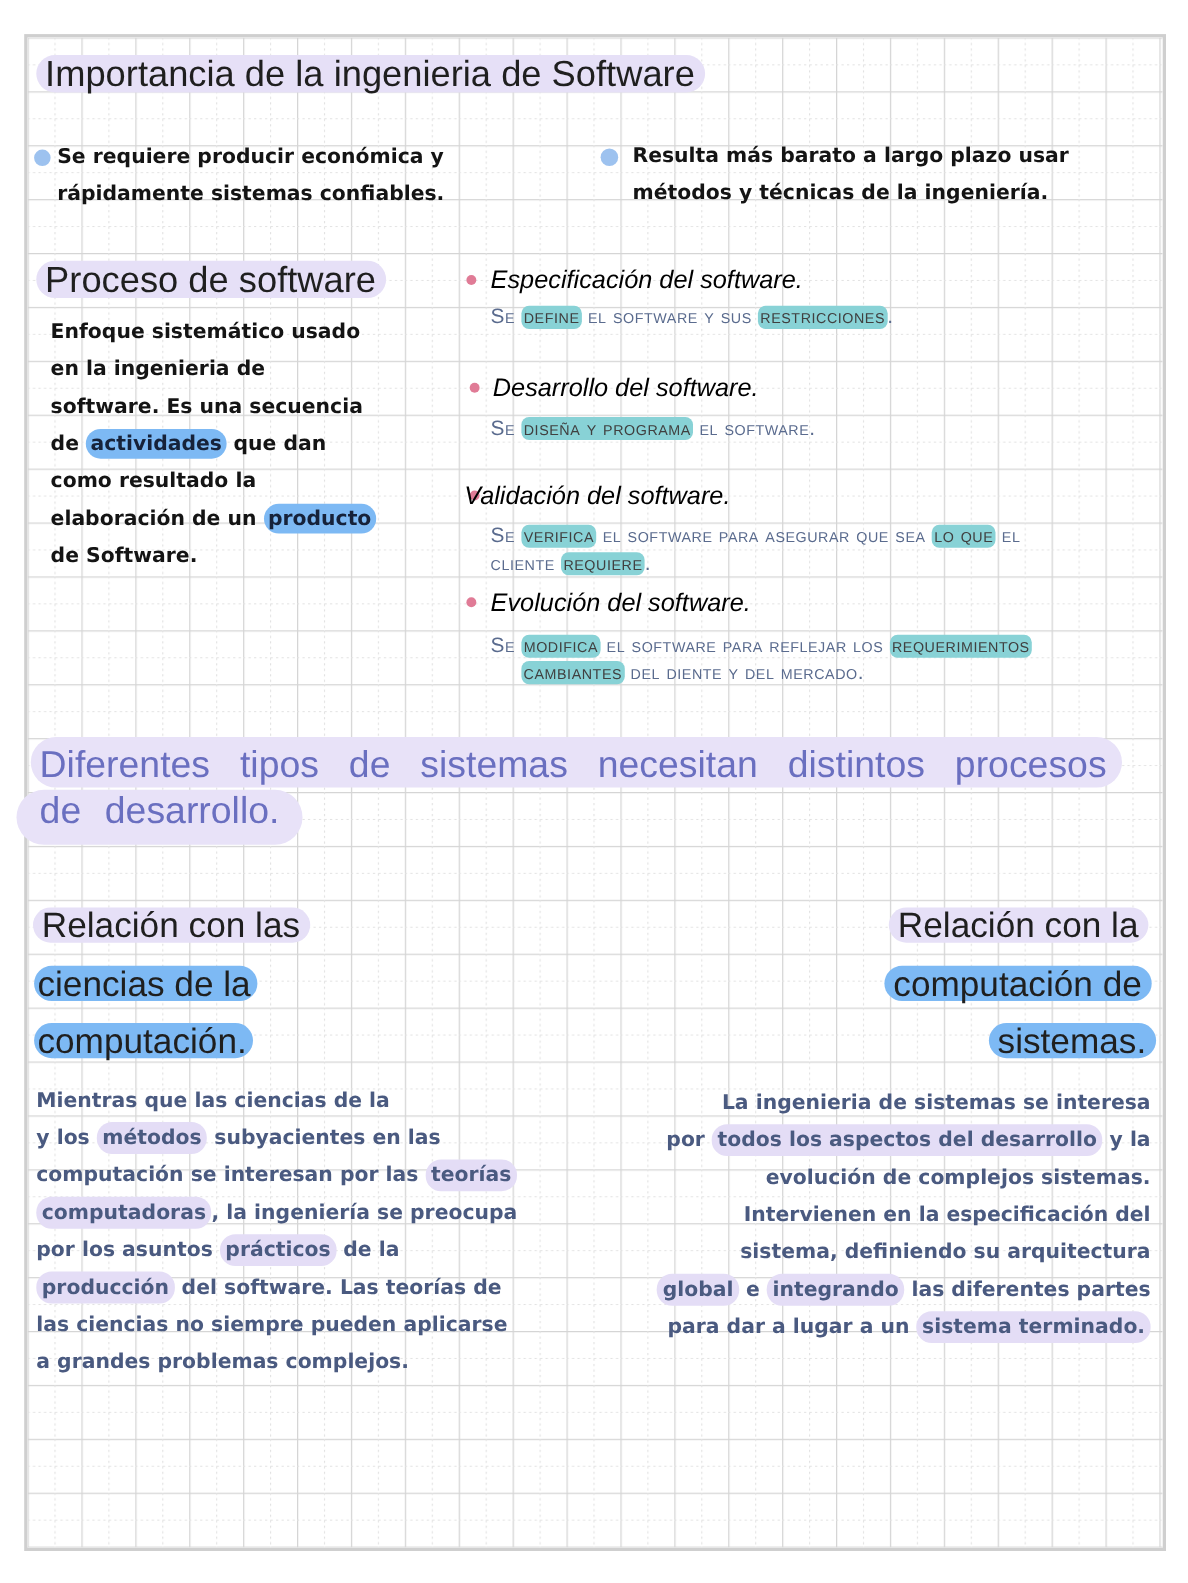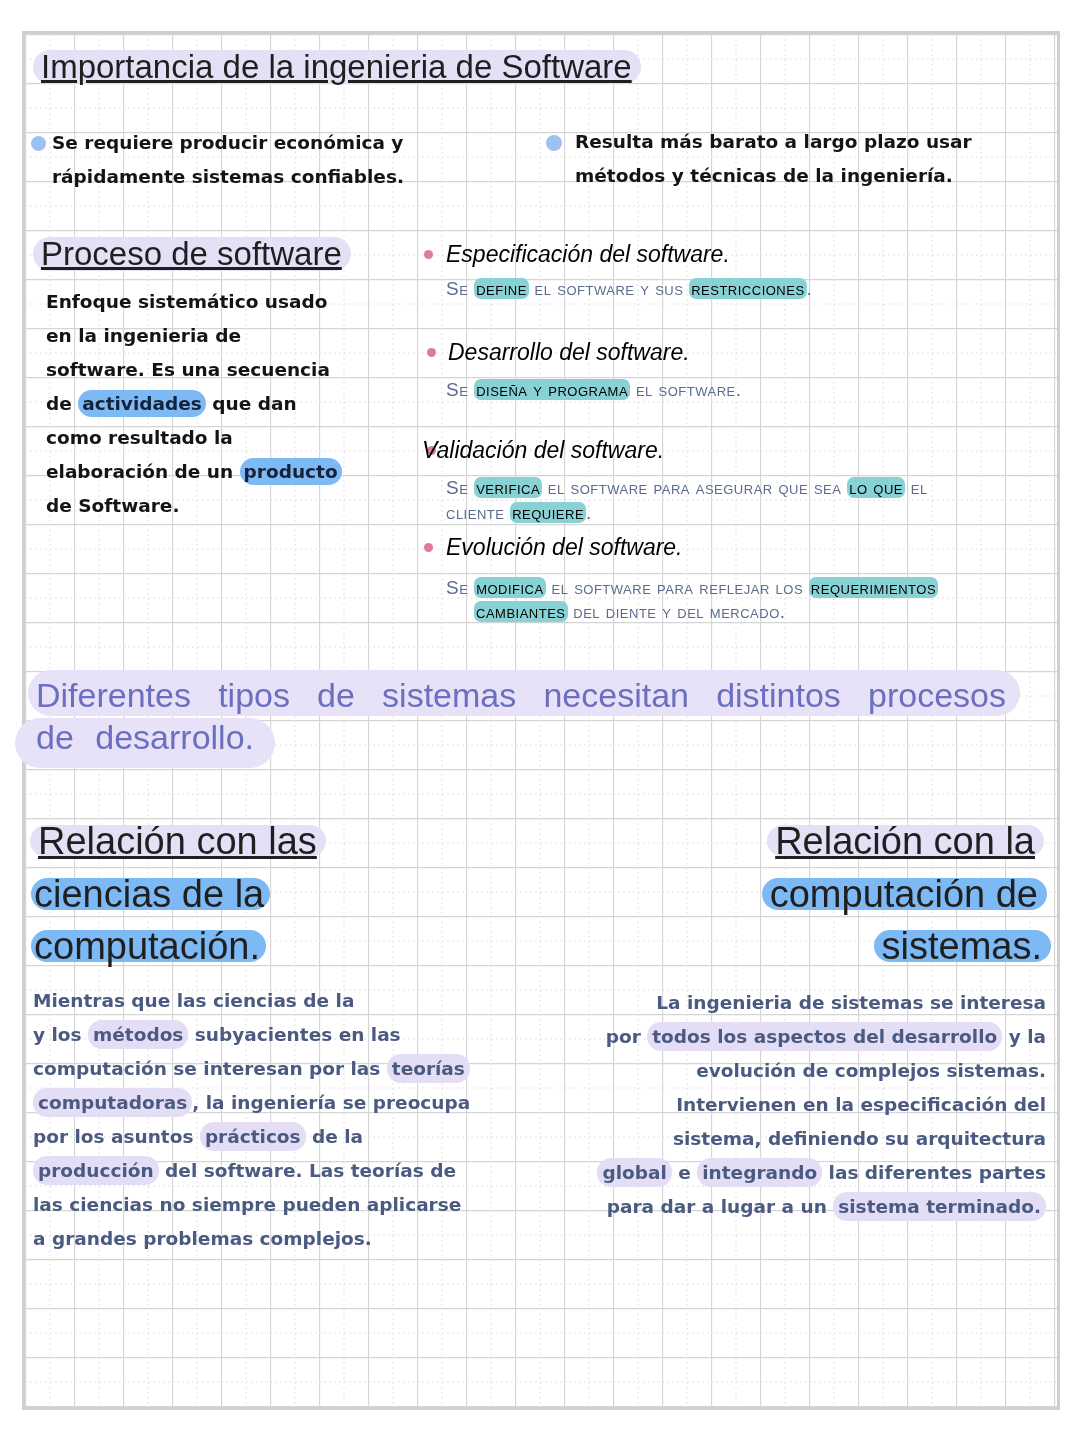--- a/index.html
+++ b/index.html
@@ -4,41 +4,41 @@
   <style>
     html, body { margin:0; padding:0; }
     body { width:1080px; height:1439px; background:#ffffff; position:relative; overflow:hidden; }
     .page { position:absolute; left:22px; top:31px; width:1032px; height:1373px; border:3px solid #cfcfcf; background:#fff; }
     .page svg { position:absolute; left:0; top:0; width:100%; height:100%; display:block; }
     .abs { position:absolute; z-index:2; }
 
     
     .hand { font-family:"Liberation Sans", sans-serif; font-weight:normal; color:#1f1f1f; white-space:nowrap; }
     .pill { display:inline-block; border-radius:18px; padding:0 9px 0 8px; }
-    .lav { background:#e6e0f7;text-decoration:underline; }
+    .lav { background:#e6e0f7; }
     .blue { background:#7db9f4; }
 
     .title-text { font-size:33px; line-height:34px; height:34px; }
-    .rel-text { font-size:38px; line-height:32px; height:32px; }
+    .rel-text { font-size:32px; line-height:32px; height:32px; }
 
     
     .bold { font-family:"DejaVu Sans", sans-serif; font-weight:bold; font-size:18.5px; white-space:nowrap; }
     .bold .line { height:34px; line-height:34px; }
     .black { color:#141414; }
     .slate { color:#4a5a80; }
     .hl-blue { background:#7db9f4; color:#16223a; border-radius:14px; padding:3px 4px; }
     .hl-lav { background:#e4ddf6; border-radius:14px; padding:4px 5px; }
 
     .dot-blue { width:15px; height:15px; border-radius:50%; background:#9dc2ef; }
 
     
     .dot-pink { width:9px; height:9px; border-radius:50%; background:#e07b96; }
     .act-title { font-family:"Liberation Sans", sans-serif; font-style:italic; font-size:23px; line-height:32px; color:#000000; white-space:nowrap; }
     .sc { font-family:"Liberation Sans", sans-serif; font-variant:small-caps; font-size:19px; letter-spacing:0.5px; line-height:24px; color:#5a6b8e; white-space:nowrap; }
-    .teal { background:#88d2d6; color:#000000; border-radius:7px; padding:0 2px; }
+    .teal { background:#88d2d6; color:#404040; border-radius:7px; padding:0 2px; }
 
     
     .banner-bg { background:#e8e2f8; z-index:1; }
     .banner-text { font-family:"Liberation Sans", sans-serif; font-size:34px; color:#6a6fc0; white-space:nowrap; }
   </style>
 </head>
 <body>
 
 <div class="page">
   <svg xmlns="http://www.w3.org/2000/svg">

